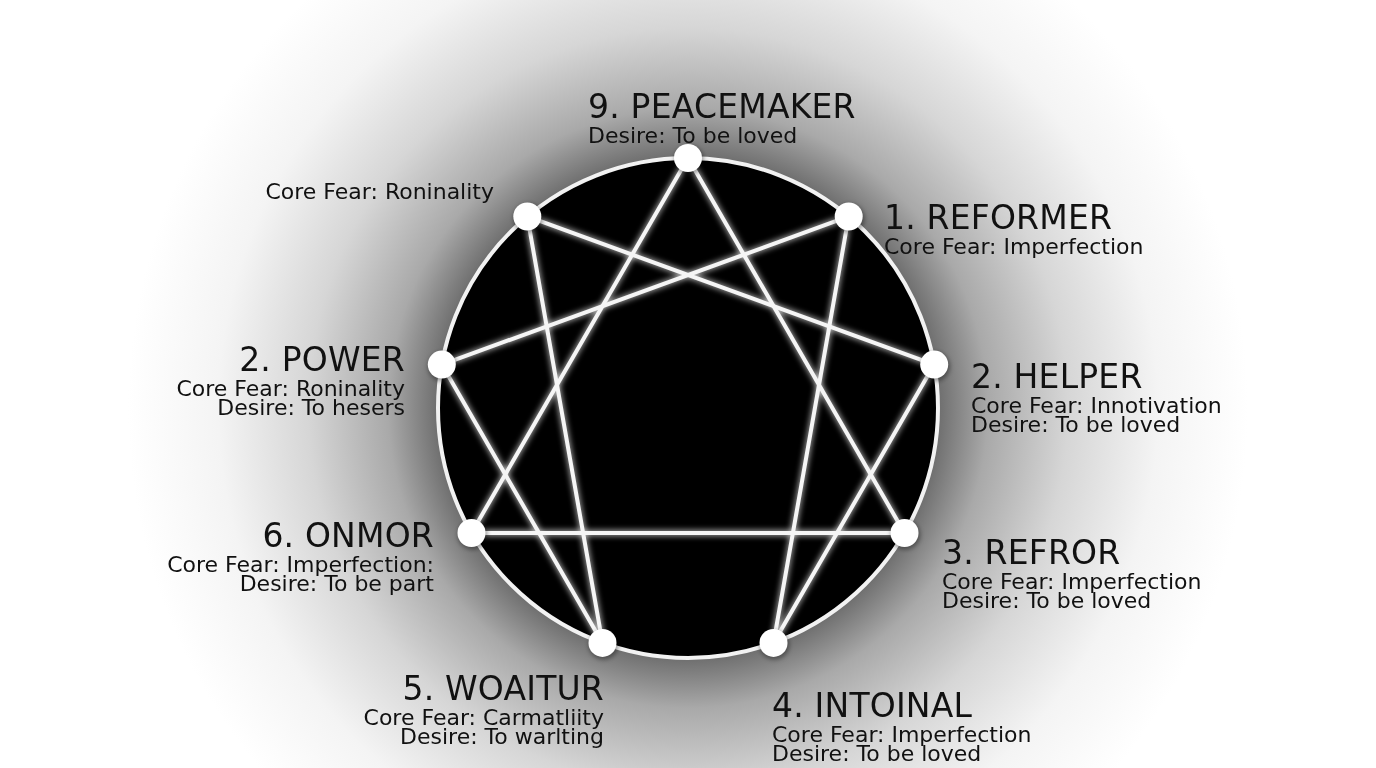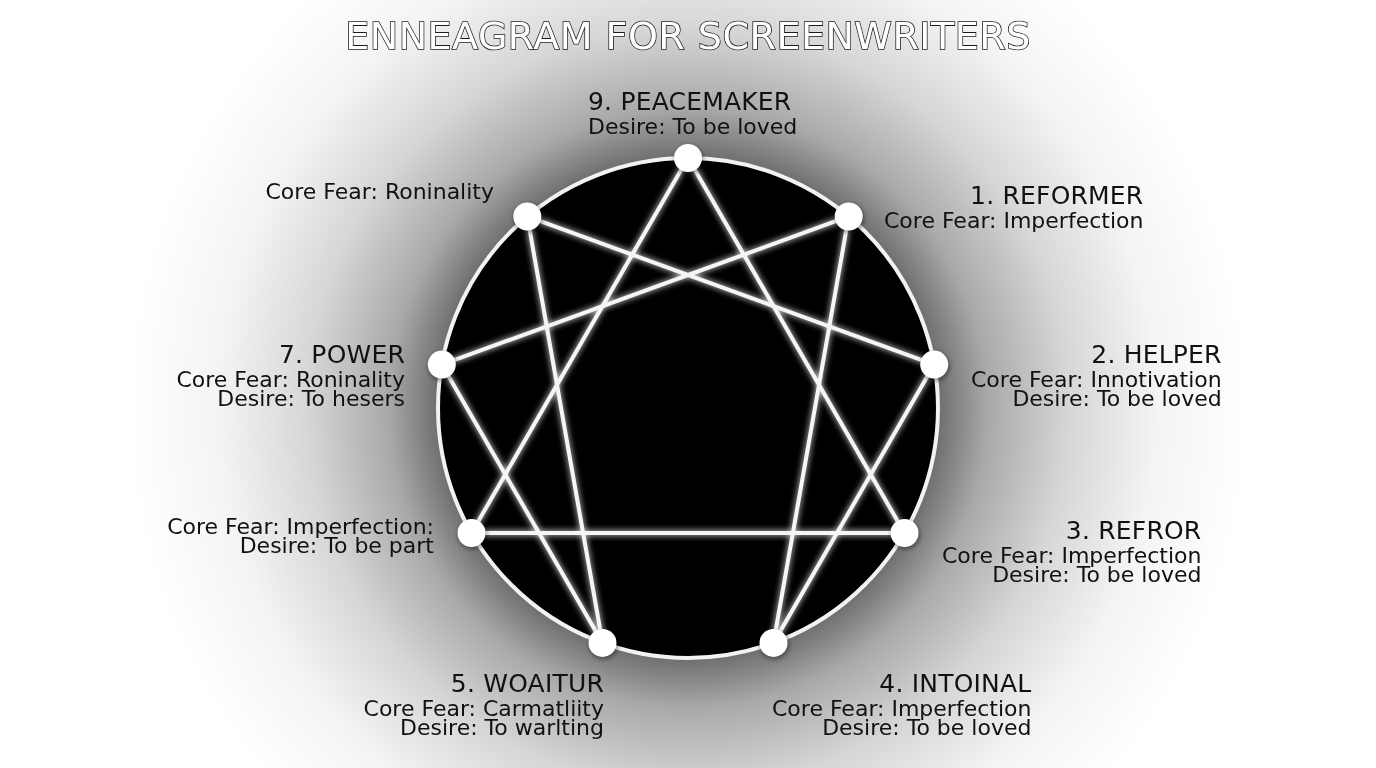--- a/index.html
+++ b/index.html
@@ -37,41 +37,40 @@
       left: 0;
       top: 0;
       width: 1376px;
       height: 768px;
     }
     .label {
       position: absolute;
       line-height: 1.15;
     }
     .label .name {
-      font-size: 25px;
+      font-size: 33px;
       font-weight: normal;
       color: #111;
       white-space: nowrap;
       letter-spacing: 0.2px;
     }
     .label .line {
       font-size: 22px;
       color: #111;
       white-space: nowrap;
       line-height: 19px;
     }
-    .label.right { text-align: right; }
+    .label.right { text-align: left; margin-top: 17px; }
     .label.left { text-align: right; }
     .label.center { text-align: center; }
   </style>
 </head>
 <body>
 
 <div class="page">
-  <div class="title">ENNEAGRAM FOR SCREENWRITERS</div>
 
   <svg class="diagram" viewBox="0 0 1376 768" xmlns="http://www.w3.org/2000/svg">
     <defs>
       <filter id="glow" x="-20%" y="-20%" width="140%" height="140%">
         <feGaussianBlur stdDeviation="3" result="b"></feGaussianBlur>
         <feMerge>
           <feMergeNode in="b"></feMergeNode>
           <feMergeNode in="SourceGraphic"></feMergeNode>
         </feMerge>
       </filter>
@@ -136,25 +135,26 @@
         <div class="name">4. INTOINAL</div>
         <div class="line">Core Fear: Imperfection</div>
         <div class="line">Desire: To be loved</div>
       </div>
       <div class="label left" style="top: 670px; right: 772px;">
         <div class="name">5. WOAITUR</div>
         <div class="line">Core Fear: Carmatliity</div>
         <div class="line">Desire: To warlting</div>
       </div>
       <div class="label left" style="top: 517px; right: 942px;">
+        <div class="name">6. ONMOR</div>
         <div class="line">Core Fear: Imperfection:</div>
         <div class="line">Desire: To be part</div>
       </div>
       <div class="label left" style="top: 341px; right: 971px;">
-        <div class="name">7. POWER</div>
+        <div class="name">2. POWER</div>
         <div class="line">Core Fear: Roninality</div>
         <div class="line">Desire: To hesers</div>
       </div>
       <div class="label left" style="top: 182px; right: 882px;">
         <div class="line">Core Fear: Roninality</div>
       </div>
     </div>
 </div>
 
 </body></html>

